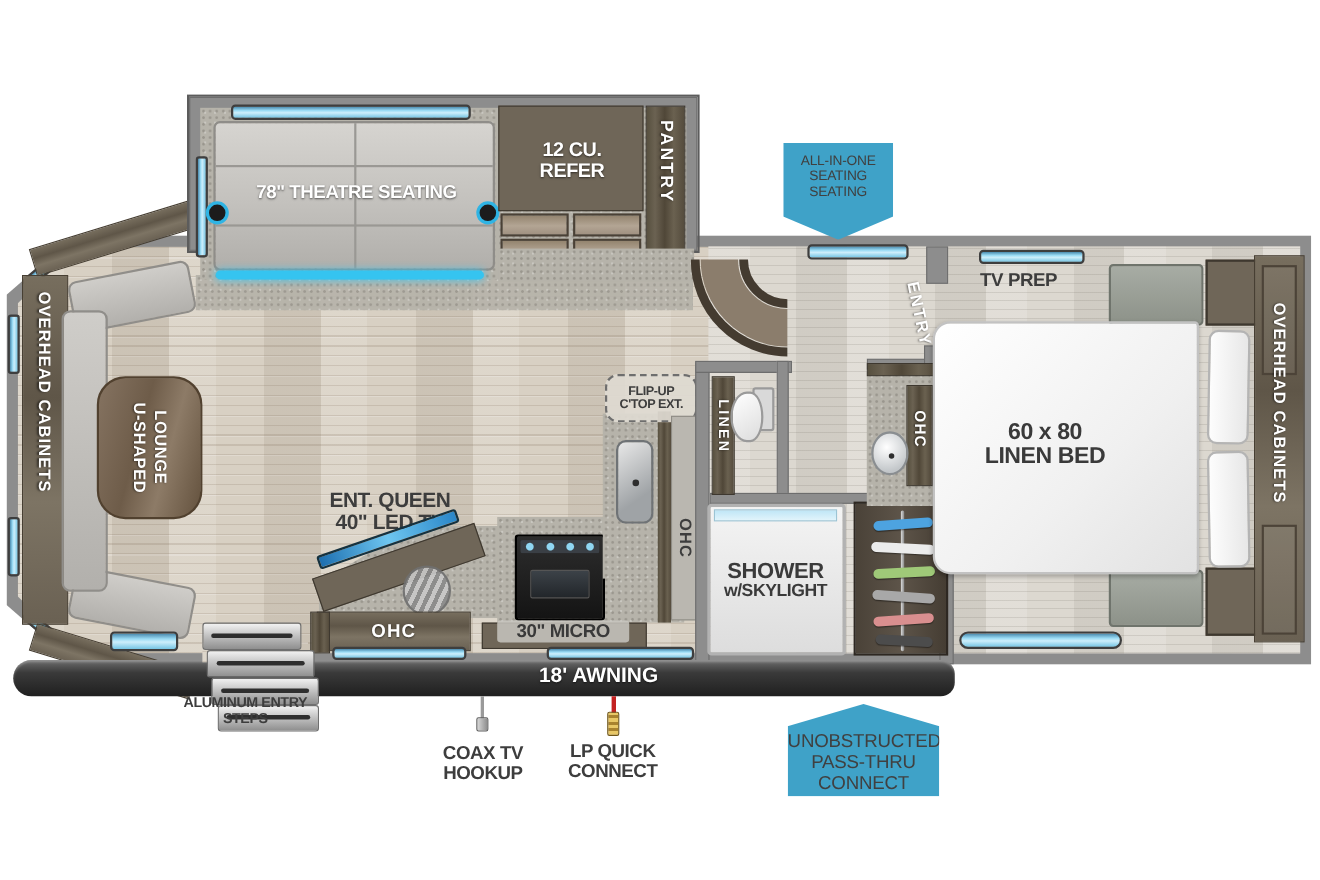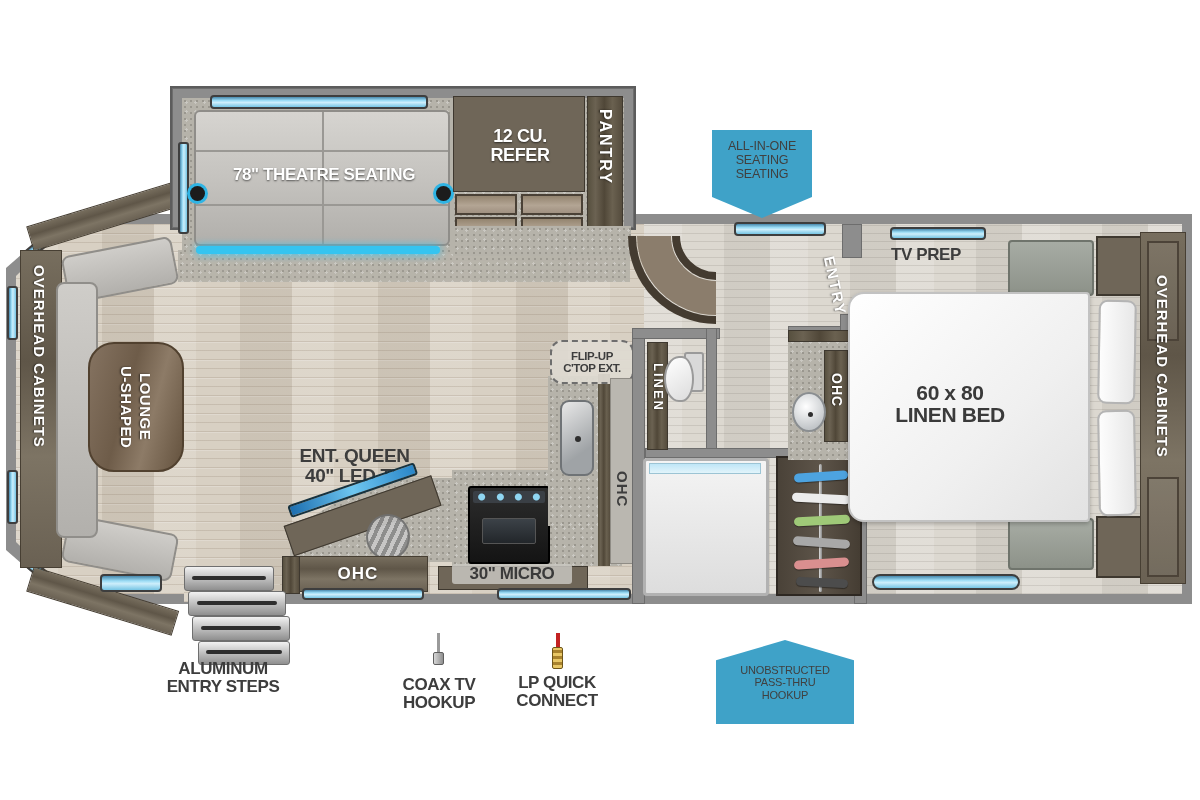--- a/index.html
+++ b/index.html
@@ -169,20 +169,24 @@
   <div class="abs wall" style="left:645px;top:448px;width:221px;height:10px"></div>
 
   <div class="abs woodD" style="left:647px;top:342px;width:21px;height:108px;border:1px solid #3e382f">
     <span class="abs vtext wlbl" style="left:3px;top:20px;font-size:13px;font-weight:bold;letter-spacing:2px">LINEN</span>
   </div>
   <div class="abs" style="left:684px;top:352px;width:20px;height:40px;background:#d9d9d9;border:2px solid #9a9a9a;border-radius:3px"></div>
   <div class="abs" style="left:664px;top:356px;width:30px;height:46px;background:linear-gradient(145deg,#ffffff,#dcdcdc);border:2px solid #9a9a9a;border-radius:50% 40% 40% 50%/50%"></div>
 
   <div class="abs" style="left:643px;top:458px;width:126px;height:138px;background:linear-gradient(180deg,#f4f4f4,#ddd);border:3px solid #b2b2b2;border-radius:4px">
     <div class="abs" style="left:3px;top:2px;width:112px;height:11px;background:linear-gradient(180deg,#bfe6f6,#e2f4fb);border:1px solid #9cc4d4"></div>
+    <div class="abs lbl" style="left:0;top:48px;width:118px">
+      <div style="font-size:20px;color:#3a3a3a">SHOWER</div>
+      <div style="font-size:16px;color:#3a3a3a">w/SKYLIGHT</div>
+    </div>
   </div>
 
   <div class="abs" style="left:776px;top:456px;width:86px;height:140px;background:linear-gradient(90deg,#4a4238,#5d5449 50%,#453d33);border:2px solid #2e2822">
     <div class="abs" style="left:50%;top:6px;width:3px;height:128px;background:linear-gradient(90deg,#ddd,#888);border-radius:2px"></div>
     <div class="hanger" style="left:16px;top:14px;width:54px;background:#4da3e0;transform:rotate(-4deg)"></div>
     <div class="hanger" style="left:14px;top:36px;width:58px;background:#ececec;transform:rotate(3deg)"></div>
     <div class="hanger" style="left:16px;top:58px;width:56px;background:#9fc978;transform:rotate(-3deg)"></div>
     <div class="hanger" style="left:15px;top:80px;width:57px;background:#a8a8a8;transform:rotate(4deg)"></div>
     <div class="hanger" style="left:16px;top:101px;width:55px;background:#d98f8f;transform:rotate(-4deg)"></div>
     <div class="hanger" style="left:18px;top:120px;width:52px;background:#4c4c4c;transform:rotate(3deg)"></div>
@@ -217,42 +221,45 @@
   </div>
   <div class="abs pillow" style="left:1098px;top:300px;width:38px;height:104px;transform:rotate(1deg)"></div>
   <div class="abs pillow" style="left:1098px;top:410px;width:38px;height:106px;transform:rotate(-1deg)"></div>
 
   <div class="abs woodBand" style="left:1140px;top:232px;width:46px;height:352px;border:1px solid #473f33">
     <div class="abs" style="left:6px;top:8px;width:32px;height:100px;border:2px solid #4c4338;background:rgba(255,255,255,.06)"></div>
     <div class="abs" style="left:6px;top:244px;width:32px;height:100px;border:2px solid #4c4338;background:rgba(255,255,255,.06)"></div>
     <span class="abs vtext wlbl" style="left:13px;top:42px;font-size:15px;font-weight:bold;letter-spacing:1px">OVERHEAD CABINETS</span>
   </div>
 
+  <div class="abs" style="left:12px;top:600px;width:856px;height:33px;border-radius:18px 14px 14px 18px;background:linear-gradient(180deg,#6e6e6e 0%,#3a3a3a 35%,#1f1f1f 100%);box-shadow:inset 0 2px 2px rgba(255,255,255,.25)">
+    <span class="abs lbl wlbl" style="left:478px;top:5px;font-size:19px;letter-spacing:0">18' AWNING</span>
+  </div>
 
   <div class="abs floorWarm" style="left:184px;top:584px;width:96px;height:18px"></div>
   <div class="abs woodD" style="left:282px;top:556px;width:18px;height:38px;border:1px solid #3e382f"></div>
   <div class="abs tread" style="left:184px;top:566px;width:90px;height:25px"></div>
   <div class="abs tread" style="left:188px;top:591px;width:98px;height:25px"></div>
   <div class="abs tread" style="left:192px;top:616px;width:98px;height:25px"></div>
   <div class="abs tread" style="left:198px;top:641px;width:92px;height:24px"></div>
-  <div class="abs lbl" style="left:152px;top:660px;width:142px;white-space:normal;font-size:17px">
+  <div class="abs lbl" style="left:152px;top:632px;width:142px;white-space:normal;font-size:13px">
     <span>ALUMINUM ENTRY STEPS</span>
   </div>
 
   <div class="abs" style="left:437px;top:633px;width:3px;height:20px;background:#9a9a9a"></div>
   <div class="abs" style="left:433px;top:652px;width:11px;height:13px;background:linear-gradient(90deg,#d7d7d7,#8e8e8e);border:1px solid #5f5f5f;border-radius:2px"></div>
   <div class="abs lbl" style="left:392px;top:676px;width:94px;white-space:normal;font-size:17px">
     <span>COAX TV HOOKUP</span>
   </div>
 
   <div class="abs" style="left:556px;top:633px;width:4px;height:15px;background:#c32222"></div>
   <div class="abs" style="left:552px;top:647px;width:11px;height:22px;background:repeating-linear-gradient(0deg,#e8c766 0 3px,#a8822e 3px 6px);border:1px solid #6e5518;border-radius:2px"></div>
   <div class="abs lbl" style="left:508px;top:674px;width:98px;white-space:normal;font-size:17px">
     <span>LP QUICK CONNECT</span>
   </div>
 
-  <div class="abs callout" style="left:716px;top:640px;width:138px;height:84px;clip-path:polygon(50% 0,100% 24%,100% 100%,0 100%,0 24%);padding-top:24px;font-size:11px">
+  <div class="abs callout" style="left:716px;top:640px;width:138px;height:84px;clip-path:polygon(50% 0,100% 24%,100% 100%,0 100%,0 24%);padding-top:24px;font-size:17px">
     <div>UNOBSTRUCTED</div>
     <div>PASS-THRU</div>
-    <div>HOOKUP</div>
+    <div>CONNECT</div>
   </div>
 
 </div>
 
 </body></html>

